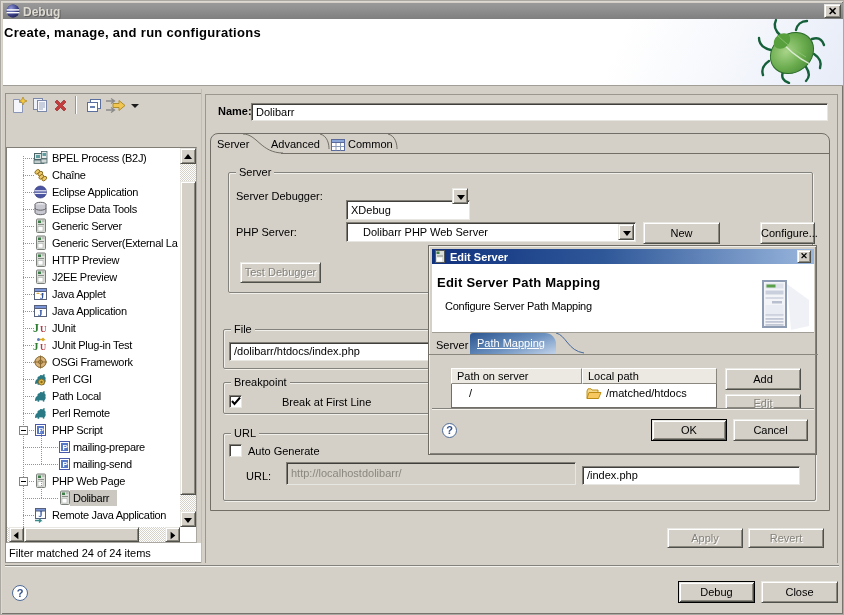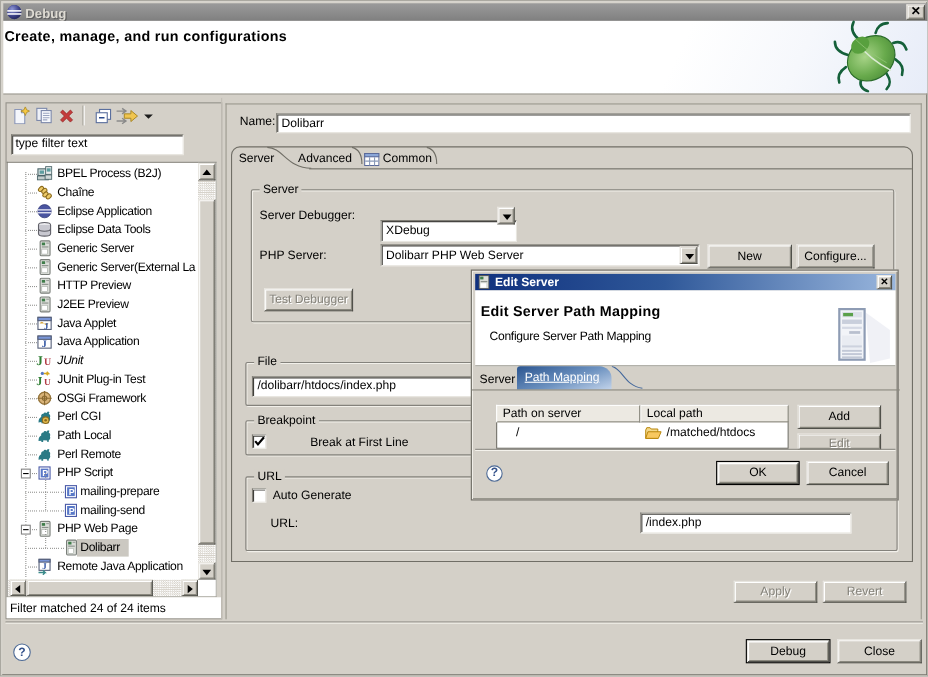--- a/index.html
+++ b/index.html
@@ -105,21 +105,20 @@
 <div class="abs" style="left:104px;top:96px;width:22px;height:17px;">
 <svg width="22" height="17" viewBox="0 0 22 17">
 <g stroke="#8a8a8a" stroke-width="1.3" fill="none">
           <path d="M1 4 h8 M6 1.5 L9.5 4 L6 6.5"></path>
           <path d="M1 13 h8 M6 10.5 L9.5 13 L6 15.5"></path>
         </g>
 <path d="M8 6.5 h6 v-3 l6 5 -6 5 v-3 h-6 Z" fill="#f0c550" stroke="#a98724" stroke-width="0.9"></path>
 </svg></div>
 <div class="abs" style="left:130px;top:103px;width:0;height:0;border-left:4px solid transparent;border-right:4px solid transparent;border-top:4px solid #1c1c1c;"></div>
 
-<div class="abs sunken" style="left:9px;top:121px;width:157px;height:19px;line-height:17px;padding-left:3px;">type filter text</div>
 
 <div class="abs" style="left:5px;top:146px;width:191px;height:396px;background:#fff;border:1px solid;border-color:#807e76 #aaa8a0 #aaa8a0 #807e76;overflow:hidden;letter-spacing:-0.3px;" id="treebox">
       <div style="position:absolute;left:16px;top:8px;width:1px;height:492px;background-image:repeating-linear-gradient(180deg,#949492 0 1px,transparent 1px 2px);"></div>
       <div style="position:absolute;left:16px;top:10px;width:12px;height:1px;background-image:repeating-linear-gradient(90deg,#949492 0 1px,transparent 1px 2px);"></div>
       <div style="position:absolute;left:26px;top:2px;width:15px;height:16px;"><svg width="15" height="16" viewBox="0 0 15 16">
           <rect x="1.5" y="3.5" width="8" height="6" fill="#dde4e4" stroke="#4a6468"></rect>
           <rect x="3" y="5" width="4" height="3" fill="#5e9ea0"></rect>
           <rect x="1" y="10" width="10" height="3.5" fill="#c2cccc" stroke="#4a6468" stroke-width="0.8"></rect>
           <rect x="8.5" y="1.5" width="5.5" height="7" fill="#e8ecec" stroke="#4a6468" stroke-width="0.8"></rect>
           <rect x="9.5" y="3" width="3.5" height="3" fill="#5e9ea0"></rect>
@@ -200,21 +199,21 @@
           <rect x="1.5" y="2.5" width="12" height="11" fill="#fff" stroke="#56607a"></rect>
           <rect x="1.5" y="2.5" width="12" height="3" fill="#7a96d8" stroke="#56607a"></rect>
           <text x="5" y="12.5" font-family="Liberation Serif" font-size="9" font-weight="bold" fill="#2c50a0">J</text>
         </svg></div>
       <div style="position:absolute;left:45px;top:157px;white-space:nowrap;">Java Application</div>
       <div style="position:absolute;left:16px;top:180px;width:12px;height:1px;background-image:repeating-linear-gradient(90deg,#949492 0 1px,transparent 1px 2px);"></div>
       <div style="position:absolute;left:26px;top:172px;width:15px;height:16px;"><svg width="15" height="16" viewBox="0 0 15 16">
           <text x="0" y="12" font-family="Liberation Serif" font-size="12" font-weight="bold" fill="#2e7d32">J</text>
           <text x="7" y="12" font-family="Liberation Serif" font-size="9" font-weight="bold" fill="#b23c46">U</text>
         </svg></div>
-      <div style="position:absolute;left:45px;top:174px;white-space:nowrap;font-style:italic;">JUnit</div>
+      <div style="position:absolute;left:45px;top:174px;white-space:nowrap;">JUnit</div>
       <div style="position:absolute;left:16px;top:197px;width:12px;height:1px;background-image:repeating-linear-gradient(90deg,#949492 0 1px,transparent 1px 2px);"></div>
       <div style="position:absolute;left:26px;top:189px;width:15px;height:16px;"><svg width="15" height="16" viewBox="0 0 15 16">
           <text x="0" y="13" font-family="Liberation Serif" font-size="11" font-weight="bold" fill="#2e7d32">J</text>
           <text x="7" y="13" font-family="Liberation Serif" font-size="8.5" font-weight="bold" fill="#b23c46">U</text>
           <path d="M7 2.5 h4 l-1.5 -1.5 M11 2.5 l-1.5 1.5" stroke="#d8a820" stroke-width="1.4" fill="none"></path>
           <circle cx="5.5" cy="2.5" r="1.5" fill="#5878c0"></circle>
         </svg></div>
       <div style="position:absolute;left:45px;top:191px;white-space:nowrap;">JUnit Plug-in Test</div>
       <div style="position:absolute;left:16px;top:214px;width:12px;height:1px;background-image:repeating-linear-gradient(90deg,#949492 0 1px,transparent 1px 2px);"></div>
       <div style="position:absolute;left:26px;top:206px;width:15px;height:16px;"><svg width="15" height="16" viewBox="0 0 15 16">
@@ -315,21 +314,21 @@
           <path d="M10 7 L5 3 V11 Z" fill="#000"></path>
         </svg></div>
     </div>
 
 <div class="abs" style="left:5px;top:542px;width:195px;height:19px;background:#fff;"></div>
 <div class="abs" style="left:8px;top:546px;">Filter matched 24 of 24 items</div>
 
 <div class="abs" style="left:200px;top:88px;width:1px;height:474px;background:#c2beb6;"></div>
 
 <div class="abs" style="left:204px;top:93px;width:633px;height:469px;border:1px solid #9a988e;border-bottom:none;"></div>
-<div class="abs" style="left:217px;top:104px;">Name:</div>
+<div class="abs" style="left:217px;top:104px;font-weight:bold;">Name:</div>
 <div class="abs sunken" style="left:250px;top:102px;width:577px;height:18px;line-height:16px;padding-left:4px;">Dolibarr</div>
 
 <div class="abs" style="left:209px;top:132px;width:620px;height:378px;border:1px solid #706e66;border-radius:8px 8px 0 0;"></div>
 
 <div class="abs" style="left:216px;top:137px;">Server</div>
 <svg class="abs" style="left:238px;top:132px;" width="46" height="21" viewBox="0 0 46 21">
       <path d="M4 1 C 18 1, 22 20, 44 20" stroke="#706e66" fill="none"></path>
     </svg>
 <div class="abs" style="left:270px;top:137px;">Advanced</div>
 <svg class="abs" style="left:318px;top:132px;" width="14" height="17" viewBox="0 0 14 17">
@@ -349,24 +348,24 @@
     </svg>
 <div class="abs" style="left:280px;top:152px;width:548px;height:1px;background:#706e66;"></div>
 
 <div class="abs group" style="left:227px;top:171px;width:585px;height:121px;">
   <span class="glabel">Server</span>
 </div>
 <div class="abs" style="left:235px;top:189px;">Server Debugger:</div>
 <div class="abs sunken" style="left:345px;top:199px;width:124px;height:20px;line-height:18px;padding-left:4px;">XDebug</div>
 <div class="abs btn arrowbtn" style="left:451px;top:187px;width:16px;height:16px;"></div>
 <div class="abs" style="left:235px;top:225px;">PHP Server:</div>
-<div class="abs sunken" style="left:345px;top:221px;width:290px;height:20px;line-height:18px;padding-left:4px;">Dolibarr PHP Web Server</div>
+<div class="abs sunken" style="left:345px;top:221px;width:290px;height:20px;line-height:18px;padding-left:16px;">Dolibarr PHP Web Server</div>
 <div class="abs btn arrowbtn" style="left:617px;top:223px;width:16px;height:16px;"></div>
 <div class="abs btn" style="left:642px;top:221px;width:77px;height:22px;line-height:20px;">New</div>
-<div class="abs btn" style="left:723px;top:221px;width:71px;height:22px;line-height:20px;">Configure...</div>
+<div class="abs btn" style="left:759px;top:221px;width:55px;height:22px;line-height:20px;">Configure...</div>
 <div class="abs btn dis" style="left:239px;top:261px;width:81px;height:21px;line-height:19px;">Test Debugger</div>
 
 <div class="abs group" style="left:222px;top:328px;width:593px;height:40px;">
   <span class="glabel">File</span>
 </div>
 <div class="abs sunken" style="left:228px;top:341px;width:581px;height:19px;line-height:17px;padding-left:4px;">/dolibarr/htdocs/index.php</div>
 
 <div class="abs group" style="left:222px;top:381px;width:593px;height:32px;">
   <span class="glabel">Breakpoint</span>
 </div>
@@ -375,21 +374,22 @@
       <path d="M1 4 L 3.5 7 L 9 0.5" stroke="#000" stroke-width="2" fill="none"></path>
     </svg>
 <div class="abs" style="left:247px;top:395px;margin-left:34px;">Break at First Line</div>
 
 <div class="abs group" style="left:222px;top:432px;width:593px;height:68px;">
   <span class="glabel">URL</span>
 </div>
 <div class="abs sunken" style="left:228px;top:443px;width:13px;height:13px;"></div>
 <div class="abs" style="left:247px;top:444px;">Auto Generate</div>
 <div class="abs" style="left:245px;top:469px;">URL:</div>
-<div class="abs sunken" style="left:581px;top:465px;width:192px;height:19px;line-height:17px;padding-left:4px;">/index.php</div>
+<div class="abs" style="left:285px;top:461px;width:290px;height:23px;background:#d4d0c8;border:1px solid;border-color:#807e76 #e8e6e0 #e8e6e0 #807e76;box-shadow:inset 1px 1px 0 #403f3b;line-height:21px;padding-left:4px;color:#8a887e;">http://localhostdolibarr/</div>
+<div class="abs sunken" style="left:581px;top:465px;width:218px;height:19px;line-height:17px;padding-left:4px;">/index.php</div>
 
 <div class="abs btn dis" style="left:666px;top:527px;width:76px;height:20px;line-height:18px;">Apply</div>
 <div class="abs btn dis" style="left:747px;top:527px;width:76px;height:20px;line-height:18px;">Revert</div>
 
 <div class="abs etchH" style="left:4px;top:564px;width:834px;"></div>
 <div class="abs" style="left:11px;top:584px;width:16px;height:16px;border:1px solid #4d6a96;border-radius:50%;color:#33518a;font-weight:bold;text-align:center;line-height:14px;font-size:11px;background:#fff;">?</div>
 <div class="abs btn btnfocus" style="left:677px;top:580px;width:77px;height:22px;line-height:20px;">Debug</div>
 <div class="abs btn" style="left:760px;top:580px;width:77px;height:22px;line-height:20px;">Close</div>
 
 <div class="abs" style="left:427px;top:244px;width:389px;height:210px;background:#d4d0c8;border:1px solid #6e6c64;box-shadow:inset 1px 1px 0 #f0eee8, inset -1px -1px 0 #84827a;">

